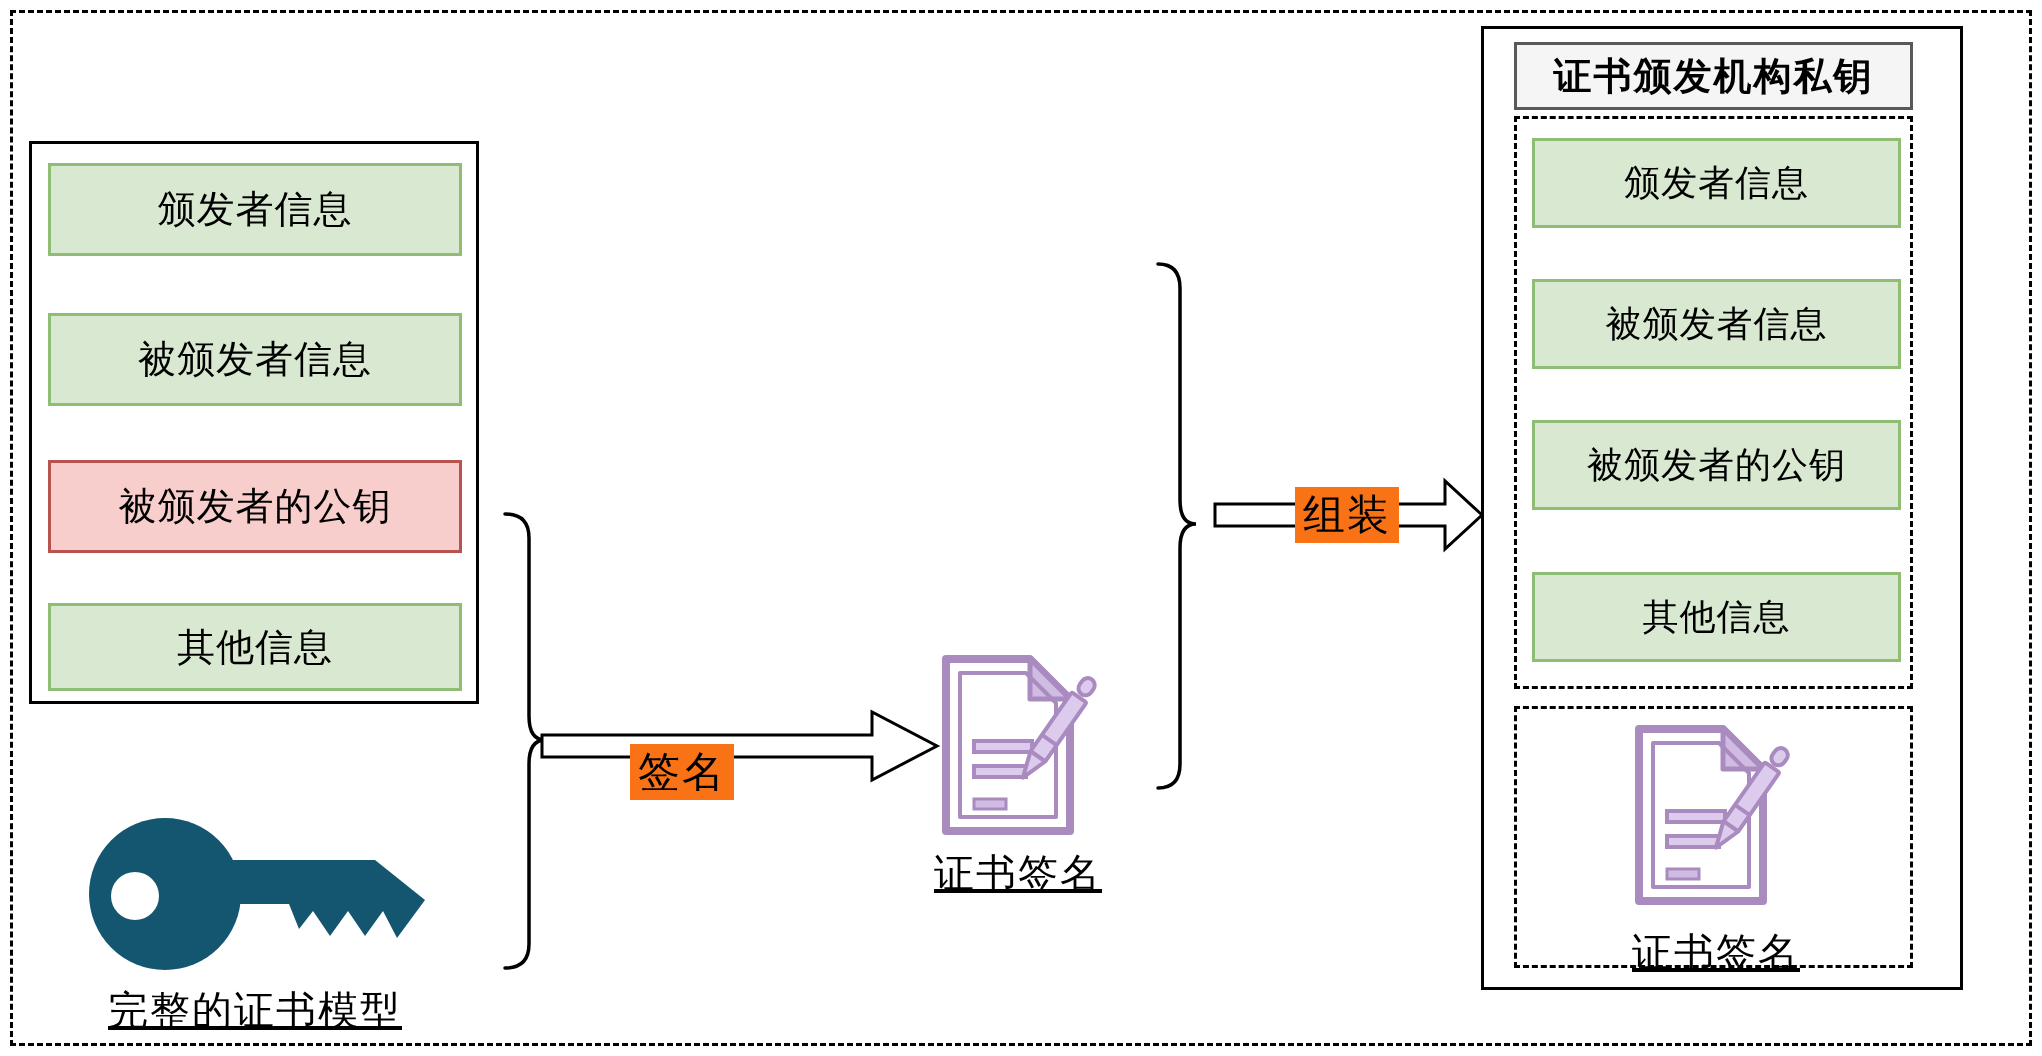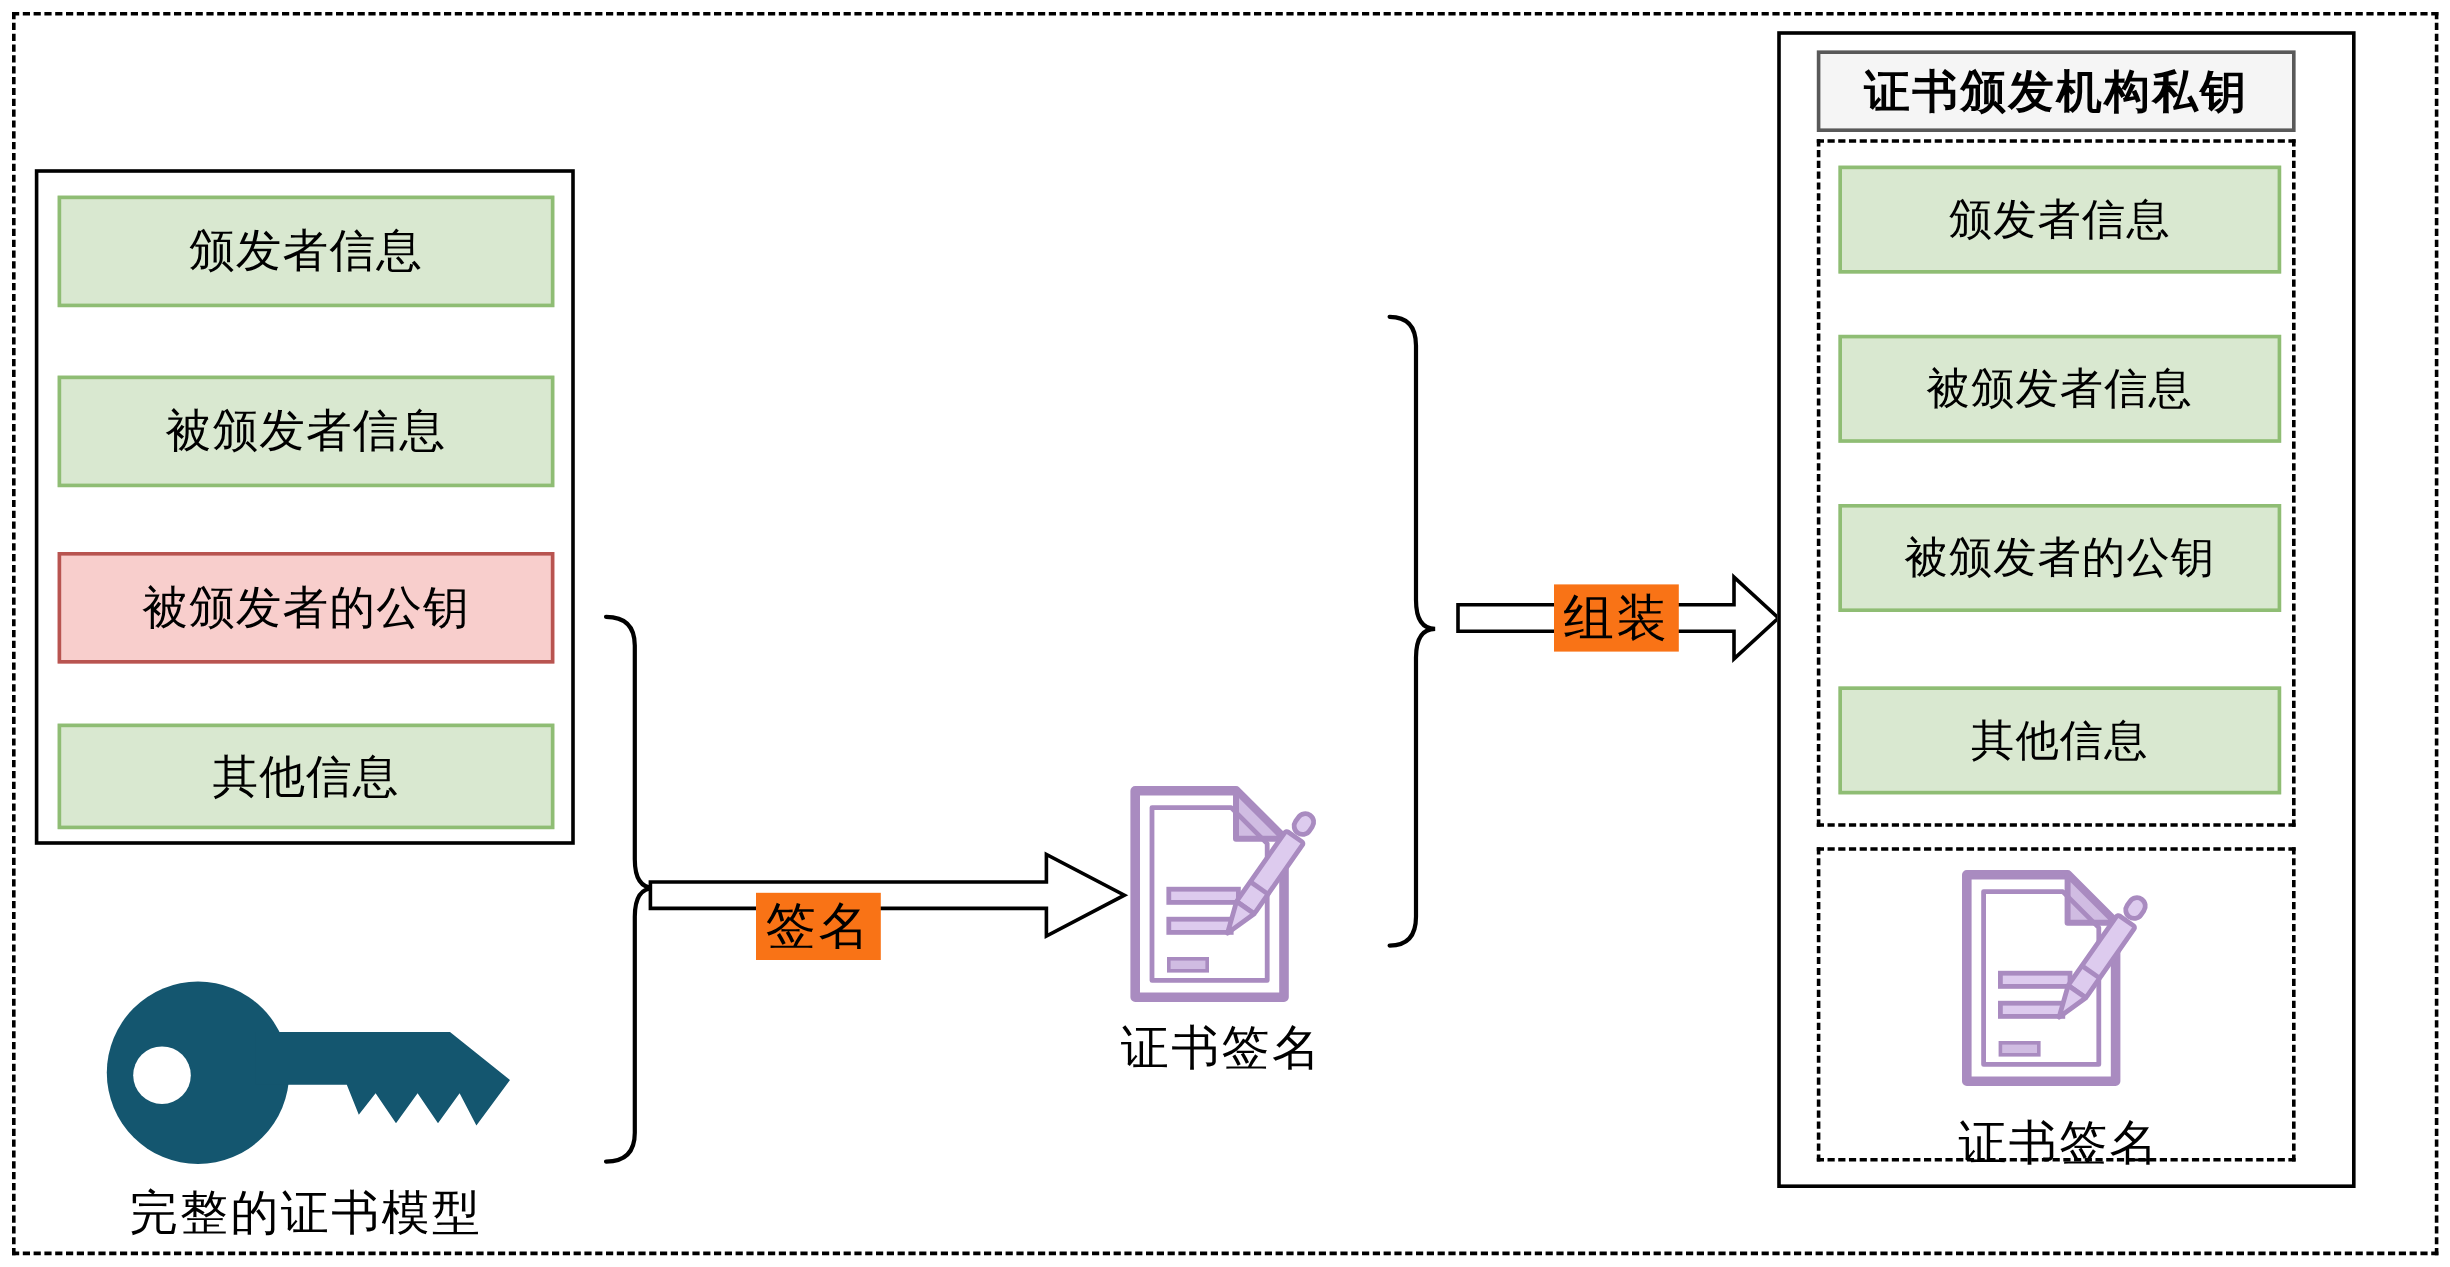--- a/index.html
+++ b/index.html
@@ -18,21 +18,21 @@
   .row.small{font-size:36px;}
   .panel-header{
     position:absolute;display:flex;align-items:center;justify-content:center;
     box-sizing:border-box;font-size:38px;font-weight:bold;letter-spacing:2px;
     background:var(--header-fill);border:3px solid var(--header-border);
   }
   .dashed-box{position:absolute;border:3px dashed #000;box-sizing:border-box;background:#fff;}
   .overlay{position:absolute;left:0;top:0;pointer-events:none;}
   .float-label{
     position:absolute;transform:translateX(-50%);white-space:nowrap;
-    font-size:40px;letter-spacing:2px;text-align:center;
+    font-size:40px;letter-spacing:2px;text-align:center;text-decoration:underline;
   }
   .arrow-label{
     position:absolute;transform:translate(-50%,-50%);white-space:nowrap;
     font-size:42px;letter-spacing:2px;background:#f97316;padding:0 8px;
   }
   .icon-abs{position:absolute;}
 </style>
 </head>
 <body>
 

